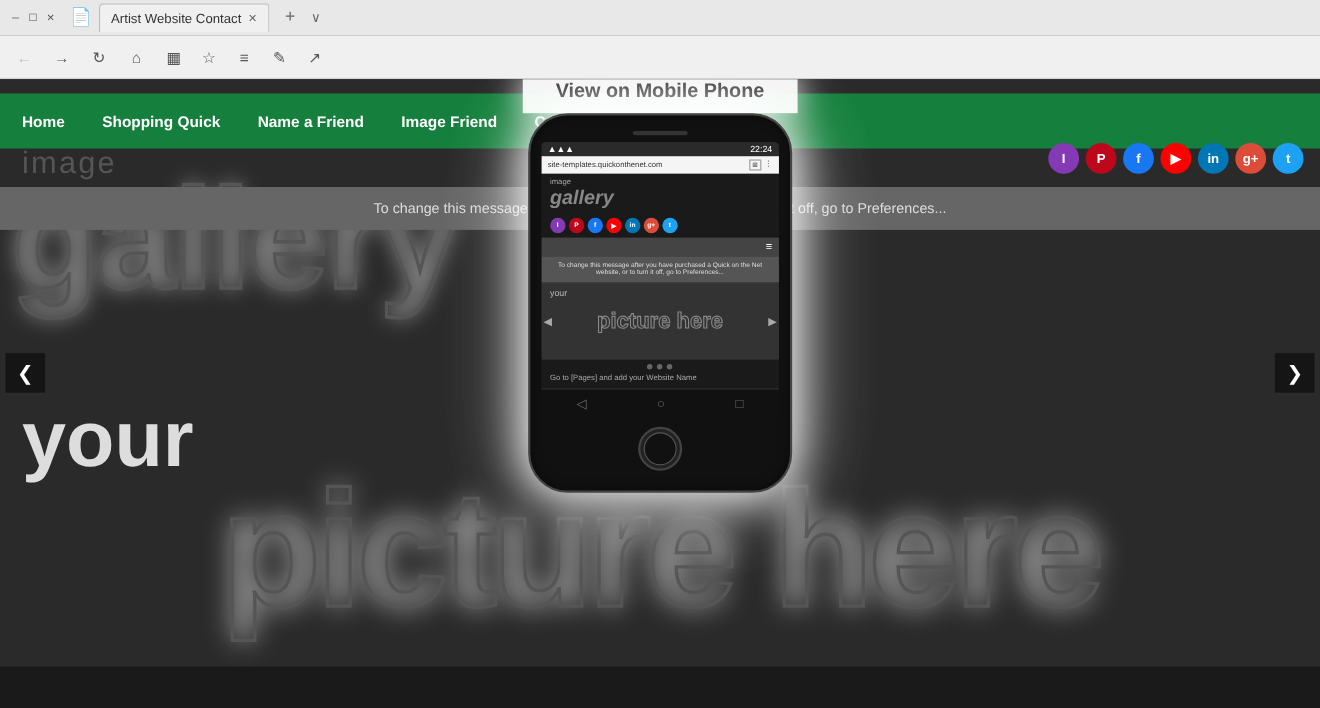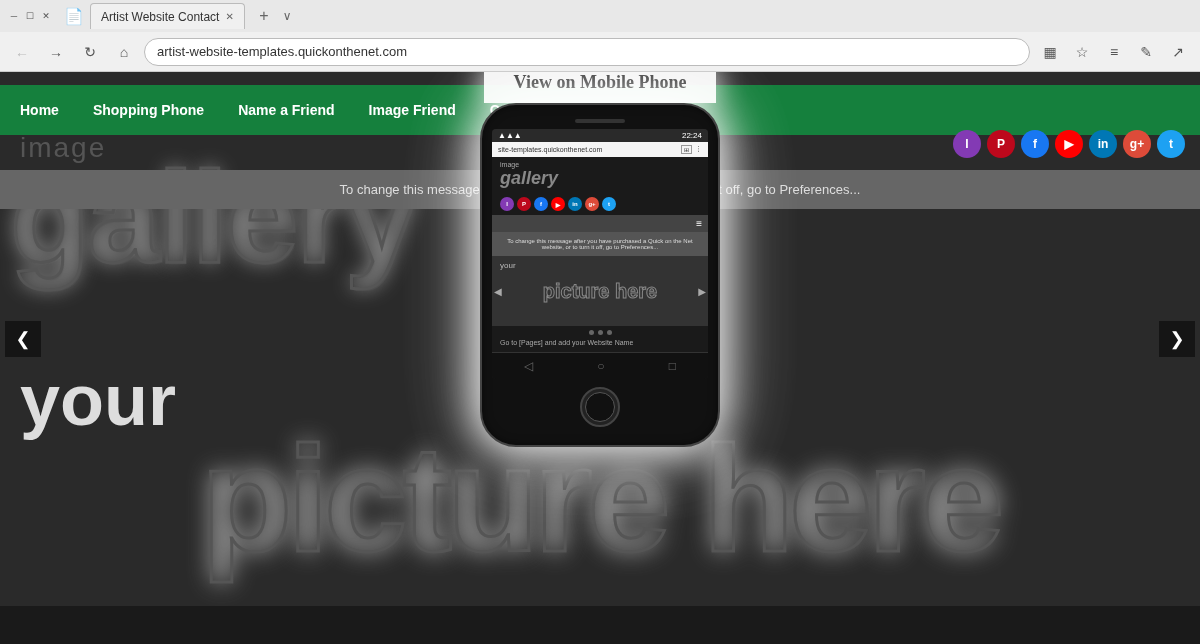--- a/index.html
+++ b/index.html
@@ -218,21 +218,20 @@
     }
     .mobile-label {
       background: rgba(255,255,255,0.95);
       border-radius: 8px 8px 0 0;
       padding: 10px 30px;
       font-size: 18px;
       font-weight: bold;
       color: #222;
       text-align: center;
       box-shadow: 0 0 30px rgba(255,255,255,0.8);
-      font-family: Liberation Serif, serif;
     }
     .phone-outer {
       width: 240px;
       background: #111;
       border-radius: 36px;
       padding: 14px 10px;
       box-shadow: 0 0 40px rgba(255,255,255,0.6), 0 0 80px rgba(255,255,255,0.3), inset 0 0 10px rgba(0,0,0,0.5);
       border: 2px solid #444;
       position: relative;
     }
@@ -420,44 +419,41 @@
     </div>
     <div class="tab-new">+</div>
     <div class="tab-chevron">∨</div>
   </div>
 
   <div class="nav-bar">
     <button class="nav-btn disabled">←</button>
     <button class="nav-btn">→</button>
     <button class="nav-btn">↻</button>
     <button class="nav-btn">⌂</button>
-    <div class="address-bar">
-      <span>artist-website-templates.quickonthenet.com</span>
-    </div>
     <div class="nav-actions">
       <div class="nav-action-btn">▦</div>
       <div class="nav-action-btn">☆</div>
       <div class="nav-action-btn">≡</div>
       <div class="nav-action-btn">✎</div>
       <div class="nav-action-btn">↗</div>
     </div>
   </div>
 </div>
 
 <div class="website-content">
 
   <div class="bg-text-image">image</div>
   <div class="bg-text-gallery">gallery</div>
 
   <div class="bg-text-your">your</div>
   <div class="bg-text-picture-here">picture here</div>
 
   <div class="site-nav">
     <a class="site-nav-item">Home</a>
-    <a class="site-nav-item">Shopping Phone</a>
+    <a class="site-nav-item">Shopping Quick</a>
     <a class="site-nav-item">Name a Friend</a>
     <a class="site-nav-item">Image Friend</a>
     <a class="site-nav-item">Contact F...</a>
   </div>
 
   <div class="social-icons-top">
     <div class="social-icon" style="background:#833ab4;">I</div>
     <div class="social-icon" style="background:#bd081c;">P</div>
     <div class="social-icon" style="background:#1877f2;">f</div>
     <div class="social-icon" style="background:#ff0000;">▶</div>

